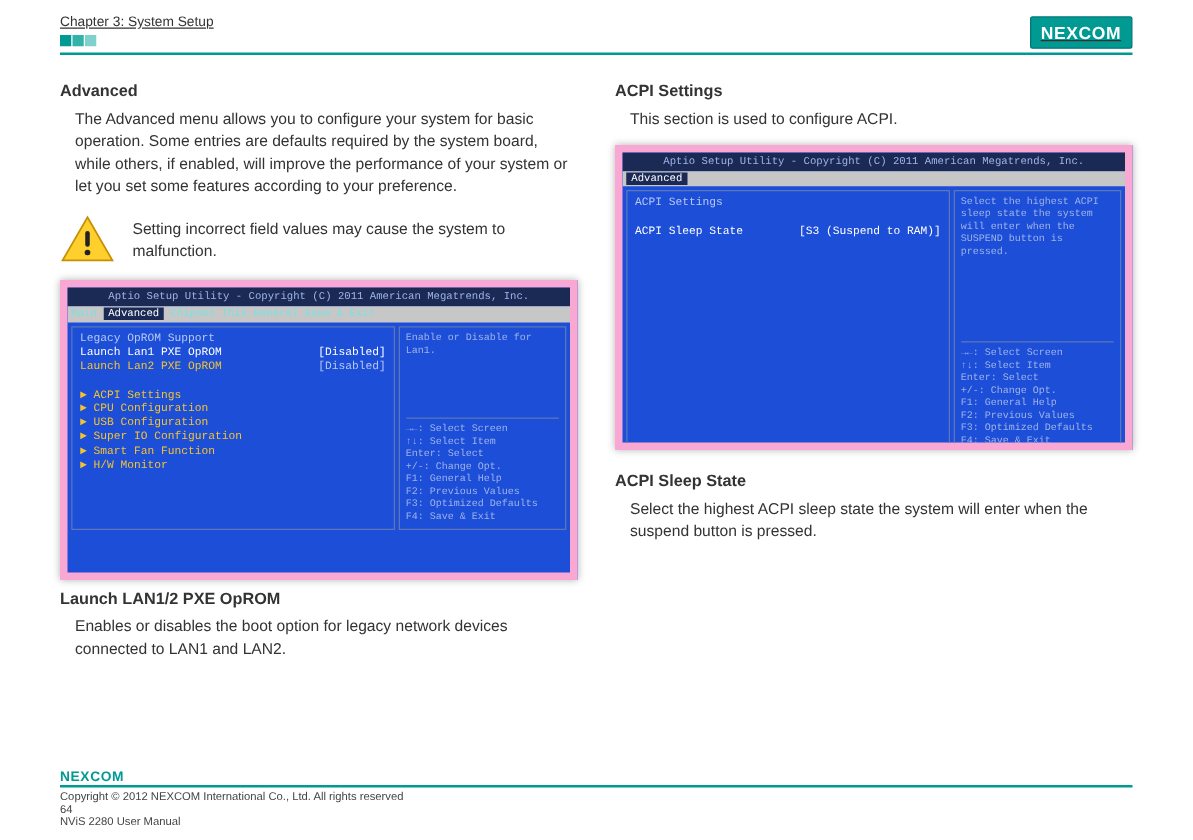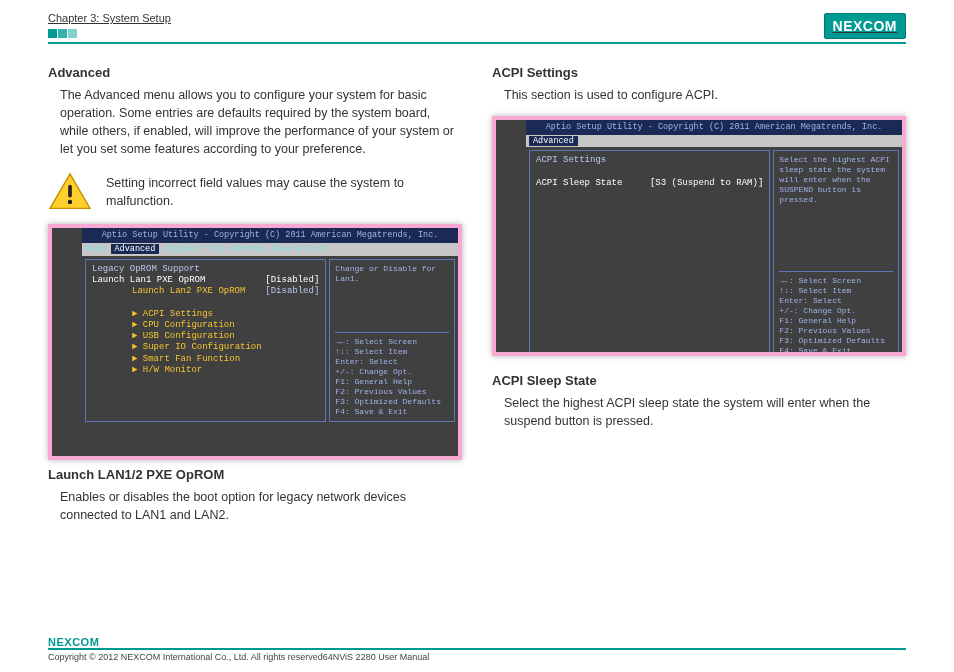--- a/index.html
+++ b/index.html
@@ -78,30 +78,29 @@
     gap: 14px;
     margin: 14px 0 12px 0;
   }
   .warn-icon {
     width: 44px;
     height: 40px;
     flex-shrink: 0;
   }
   
   .bios {
-    background: #404040;
+    background: #1d4ed8;
     color: #fff;
     font-family: "Courier New", monospace;
     font-size: 9px;
-    border: 4px solid #f9a8d4;
+    border: 6px solid #f9a8d4;
     box-shadow: 0 0 6px rgba(0,0,0,0.3);
     line-height: 1.25;
     position: relative;
     overflow: hidden;
-    padding-left: 30px;
   }
   .bios-top {
     background: #1a2a55;
     color: #9fb3e8;
     text-align: center;
     padding: 2px 0;
     font-size: 8.5px;
   }
   .bios-menu {
     background: #c7c7c7;
@@ -127,21 +126,21 @@
   }
   .bios-right {
     flex: 1;
     border: 1px solid #5c77b7;
     margin: 3px 3px 3px 0;
     padding: 4px 5px;
     color: #9fb3e8;
     font-size: 8px;
   }
   .bios .hl { color: #fff; }
-  .bios .sel { color: #f4c430; margin-left: 40px; }
+  .bios .sel { color: #f4c430; }
   .bios .sub { color: #b8c8f1; }
   .bios .cyan { color: #7fe0e0; }
   .bios .row { display: flex; justify-content: space-between; }
   .bios-right hr {
     border: none;
     border-top: 1px solid #5c77b7;
     margin: 4px 0;
   }
   .bios1 { height: 228px; }
   .bios2 { height: 232px; }
@@ -155,23 +154,25 @@
   .footer .logo-sm {
     background: #fff;
     color: #009a93;
     font-weight: bold;
     font-size: 11px;
     letter-spacing: 0.5px;
   }
   .footer-line {
     border-top: 2px solid #009a93;
     display: flex;
+    justify-content: space-between;
     font-size: 9px;
     padding-top: 2px;
     color: #444;
+    flex-direction: column;
   }
 </style>
 </head>
 <body>
 
 <div class="page">
   <div class="header">
     <div>
       <div>Chapter 3: System Setup</div>
       <div class="accent-squares">
@@ -220,21 +221,21 @@
               </div>
             <br>
             <div class="sel">► <span>ACPI Settings</span></div>
             <div class="sel">► <span>CPU Configuration</span></div>
             <div class="sel">► <span>USB Configuration</span></div>
             <div class="sel">► <span>Super IO Configuration</span></div>
             <div class="sel">► <span>Smart Fan Function</span></div>
             <div class="sel">► <span>H/W Monitor</span></div>
           </div>
           <div class="bios-right">
-            <div>Change or Disable for Lan1.</div>
+            <div>Enable or Disable for Lan1.</div>
             <div style="height:44px"></div>
             <hr>
             <div>→←: Select Screen</div>
             <div>↑↓: Select Item</div>
             <div>Enter: Select</div>
             <div>+/-: Change Opt.</div>
             <div>F1: General Help</div>
             <div>F2: Previous Values</div>
             <div>F3: Optimized Defaults</div>
             <div>F4: Save &amp; Exit</div>

